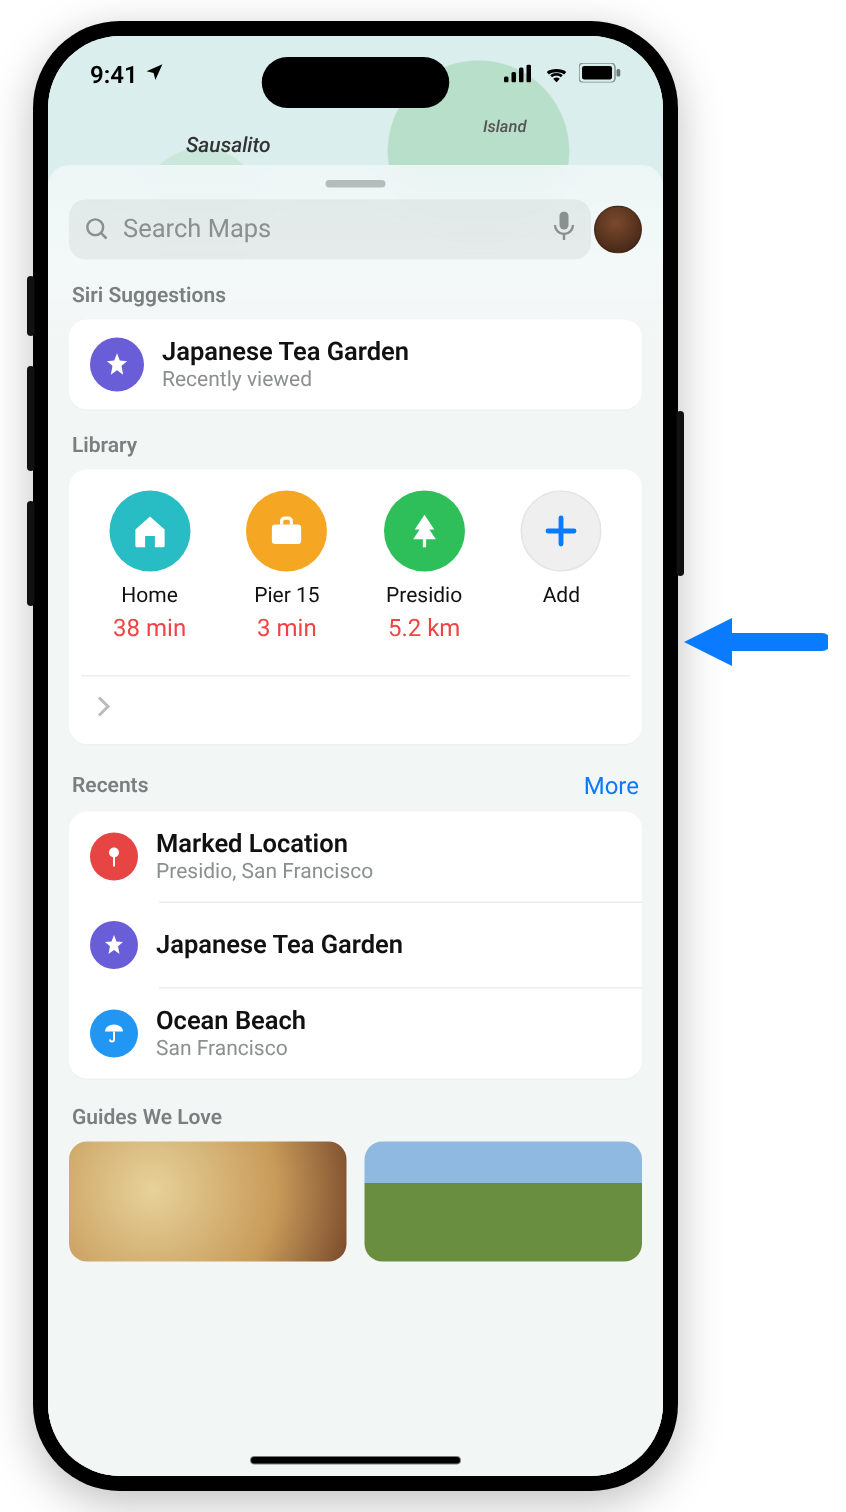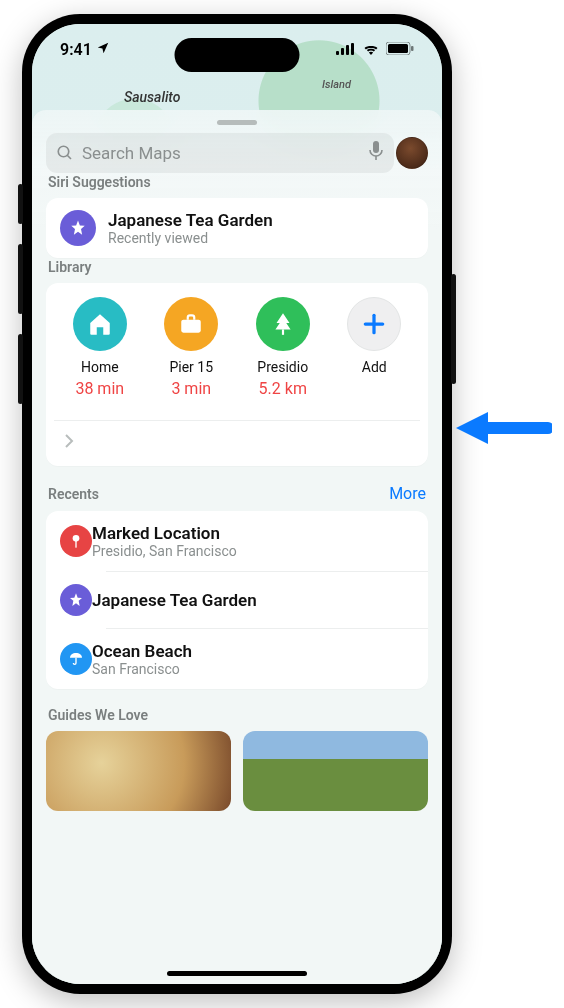--- a/index.html
+++ b/index.html
@@ -68,21 +68,21 @@
     border-radius: 11px;
     padding: 8px 10px;
     gap:8px;
   }
   .search svg.mag { width:18px; height:18px; color:#8a8f8f;}
   .search input { flex:1; border:none; background:transparent; font-size:17px; color:#333; outline:none;}
   .search input::placeholder { color:#8a8f8f; }
   .mic { color:#8a8f8f; }
   .avatar { width:32px; height:32px; border-radius:50%; background: radial-gradient(circle at 45% 35%, #7b4a2d, #3a1f12); border:1px solid rgba(0,0,0,0.1);}
 
-  .section-title { font-size:14px; font-weight:600; color:#7a7f7f; margin:1px 2px 8px 2px;}
+  .section-title { font-size:14px; font-weight:600; color:#7a7f7f; margin:16px 2px 8px 2px;}
   .section-row { display:flex; justify-content:space-between; align-items:center; margin:18px 2px 8px 2px;}
   .section-row .more { color:#0a7aff; font-size:16px; font-weight:400;}
 
   .card { background:#fff; border-radius:12px; box-shadow: 0 1px 0 rgba(0,0,0,0.02);}
   .card-pad { padding: 12px 14px; }
 
   
   .sugg { display:flex; align-items:center; gap:12px; }
   .sugg .icon { width:36px; height:36px; border-radius:50%; display:flex; align-items:center; justify-content:center; flex:none;}
   .sugg .title { font-size:17px; font-weight:600; color:#111; }
@@ -92,21 +92,21 @@
   .lib-card { padding:14px 8px 0 8px; }
   .lib-grid { display:flex; justify-content:space-around; padding-bottom:22px; border-bottom:1px solid #eceeee;}
   .lib-item { width:25%; display:flex; flex-direction:column; align-items:center; gap:4px;}
   .lib-icon { width:54px; height:54px; border-radius:50%; display:flex; align-items:center; justify-content:center;}
   .lib-label { font-size:14px; color:#111; margin-top:4px;}
   .lib-sub { font-size:16px; color:#ef4444;}
   .lib-summary { display:flex; justify-content:space-between; align-items:center; padding:12px 10px 14px 10px; font-size:16px; color:#111;}
   .chevron { color:#b8bdbc; }
 
   
-  .list .row { display:flex; align-items:center; padding:12px 14px; }
+  .list .row { display:flex; align-items:center; gap:12px; padding:12px 14px; }
   .divider { height:1px; background:#eceeee; margin-left:60px;}
   .row .icon { width:32px; height:32px; border-radius:50%; display:flex; align-items:center; justify-content:center; flex:none;}
   .row .title { font-size:17px; font-weight:600; color:#111;}
   .row .sub { font-size:14px; color:#8a8f8f;}
 
   
   .guides { display:flex; gap:12px; margin-top:8px; }
   .guide-tile { flex:1; height:80px; border-radius:12px; }
   .guide-tile.a { background: radial-gradient(circle at 30% 40%, #e6d29a, #c89b5a 60%, #7a4a2b);}
   .guide-tile.b { background: linear-gradient(#8fb9e0 0 35%, #6a8e3f 35% 100%);}

